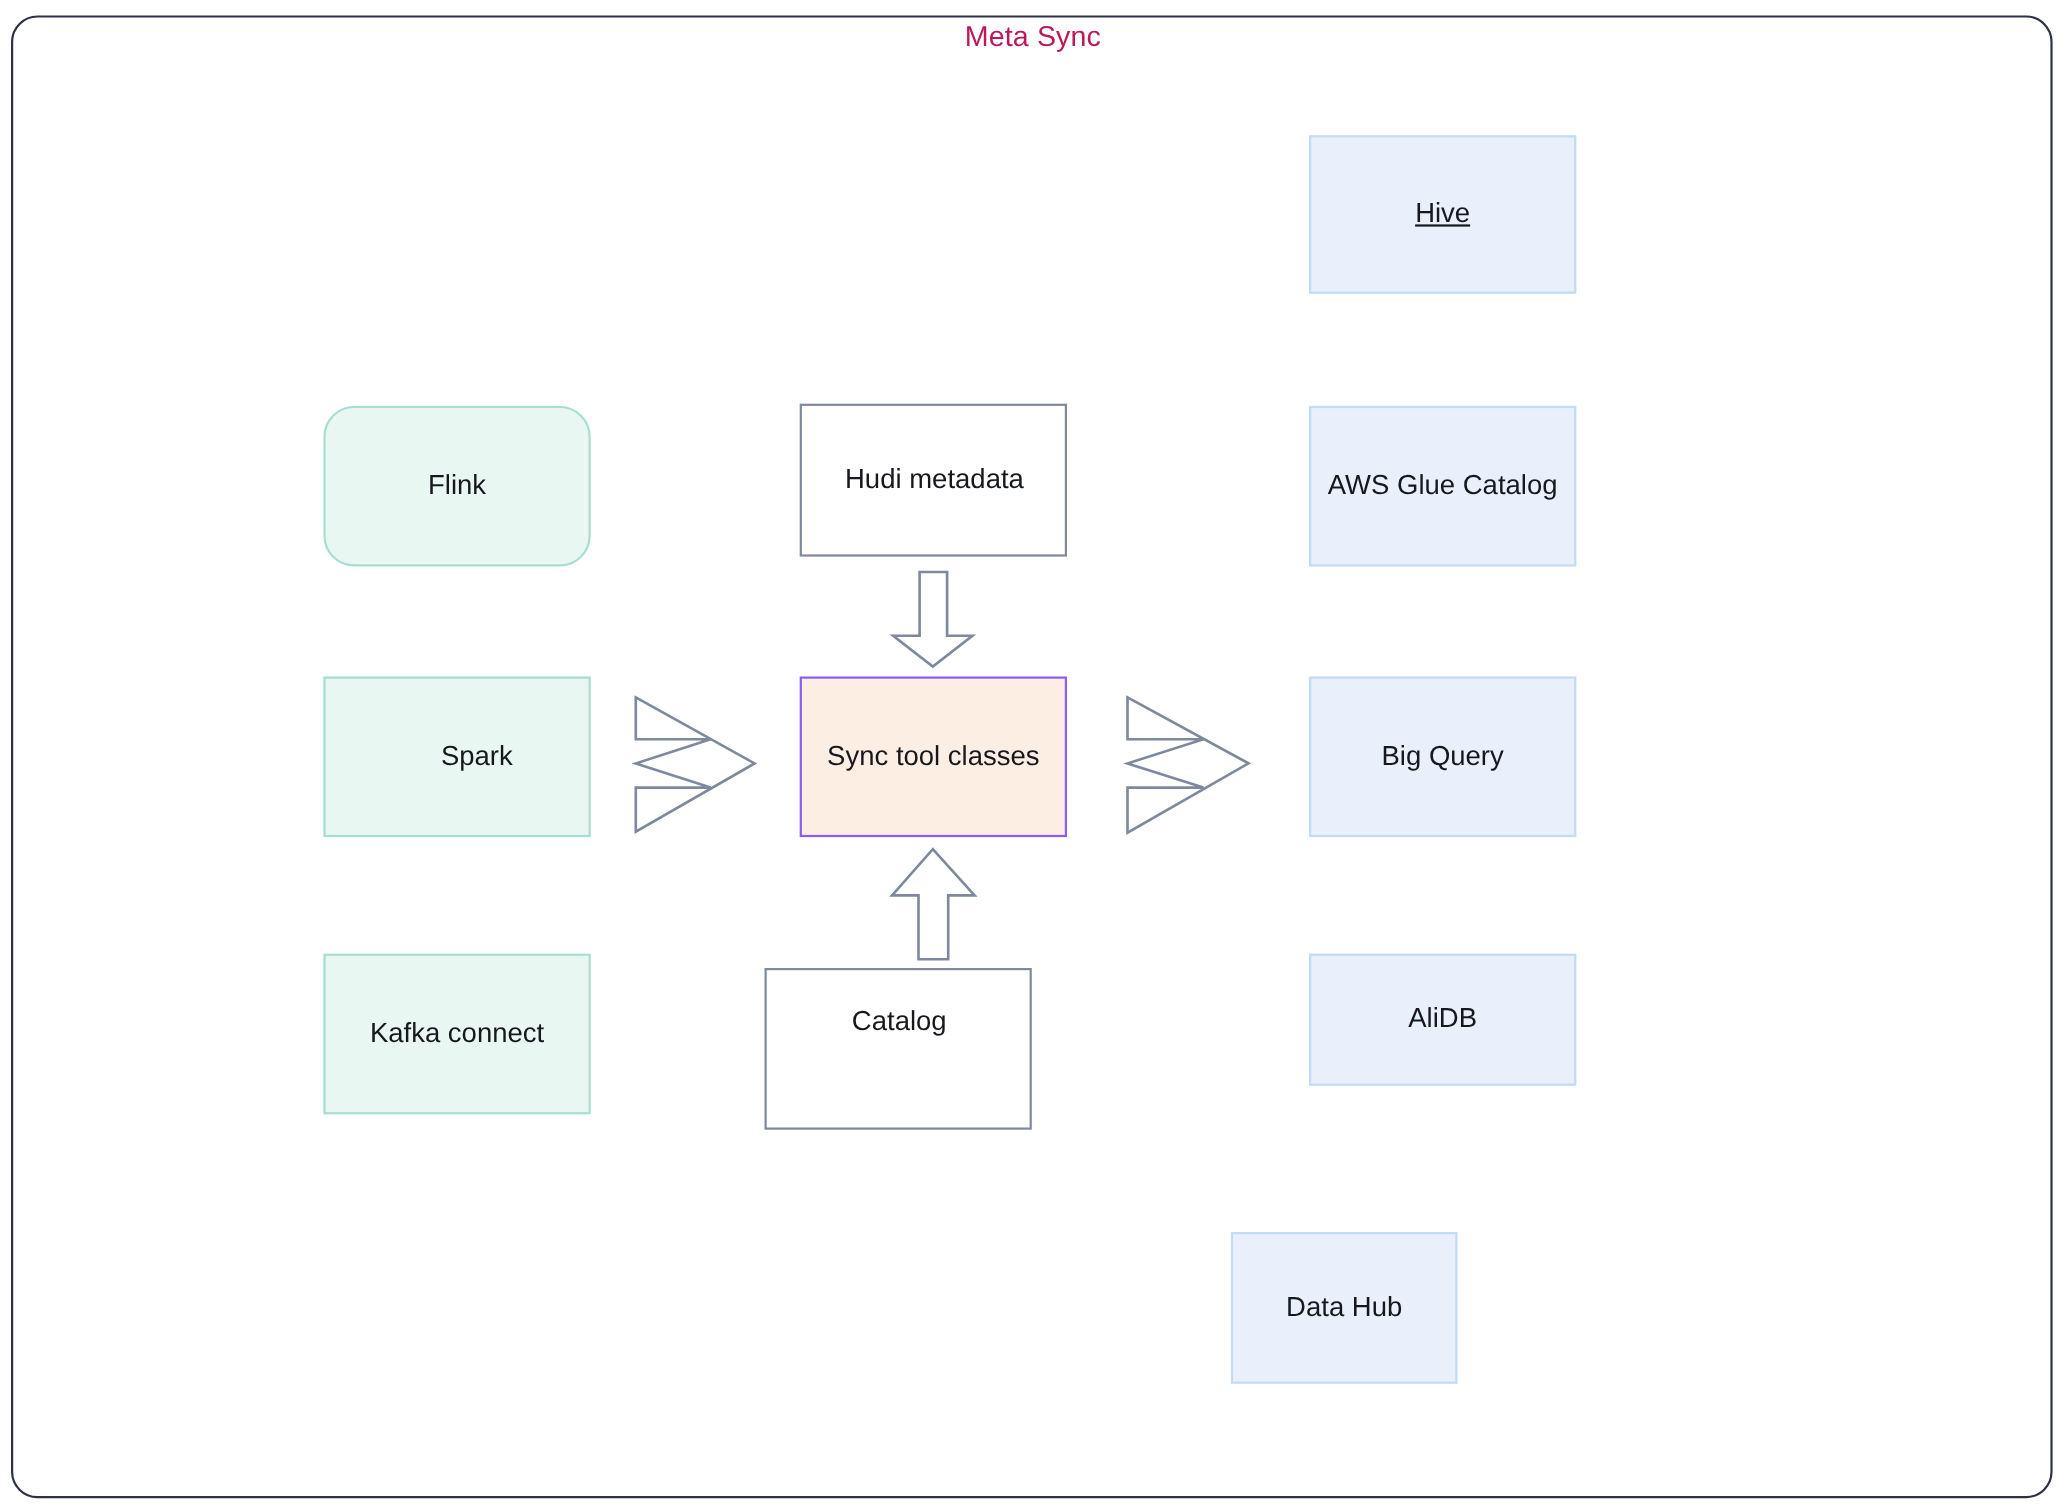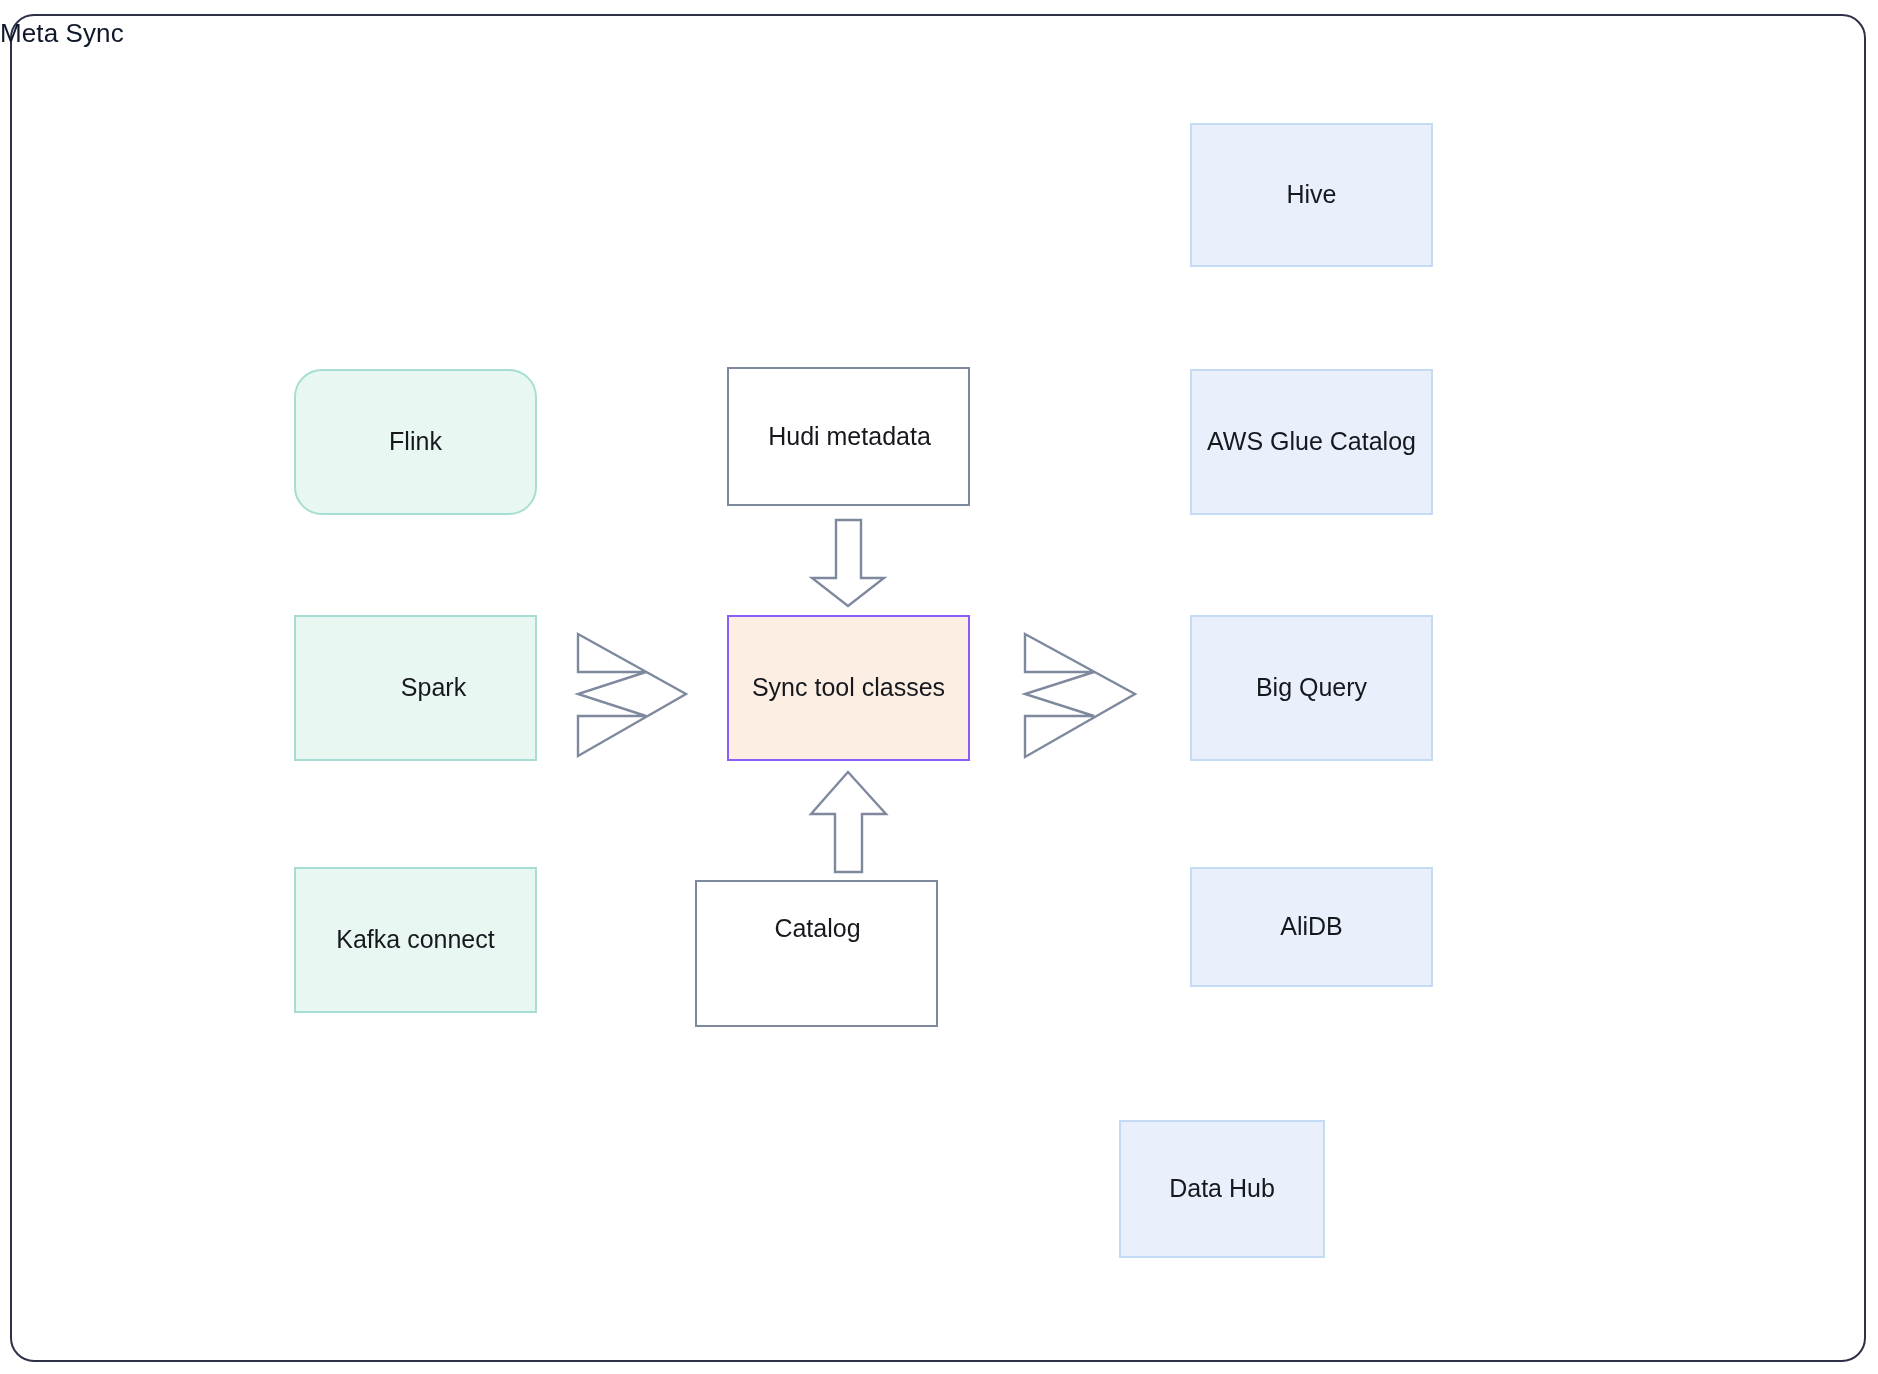--- a/index.html
+++ b/index.html
@@ -20,22 +20,23 @@
     height: 1374px;
     background: #ffffff;
   }
 
   
   .title {
     position: absolute;
     left: 0;
     top: 18px;
     width: 1878px;
+    text-align: center;
     font-size: 26px;
-    color: #0f172a;
+    color: #be185d;
     letter-spacing: 0.1px;
   }
 
   
   .frame {
     position: absolute;
     left: 10px;
     top: 14px;
     width: 1856px;
     height: 1348px;
@@ -127,21 +128,21 @@
   </div>
 
   <div class="node orange" style="left:727px; top:615px; width:243px; height:146px;">
     <span>Sync tool classes</span>
   </div>
 
   <div class="node plain offset-up" style="left:695px; top:880px; width:243px; height:147px;">
     <span>Catalog</span>
   </div>
 
-  <div class="node blue" style="left:1190px; top:123px; width:243px; height:144px;">
+  <div class="node blue" style="left:1190px; top:123px; width:243px; height:144px;text-decoration:underline;">
     <span>Hive</span>
   </div>
 
   <div class="node blue" style="left:1190px; top:369px; width:243px; height:146px;">
     <span>AWS Glue Catalog</span>
   </div>
 
   <div class="node blue" style="left:1190px; top:615px; width:243px; height:146px;">
     <span>Big Query</span>
   </div>

